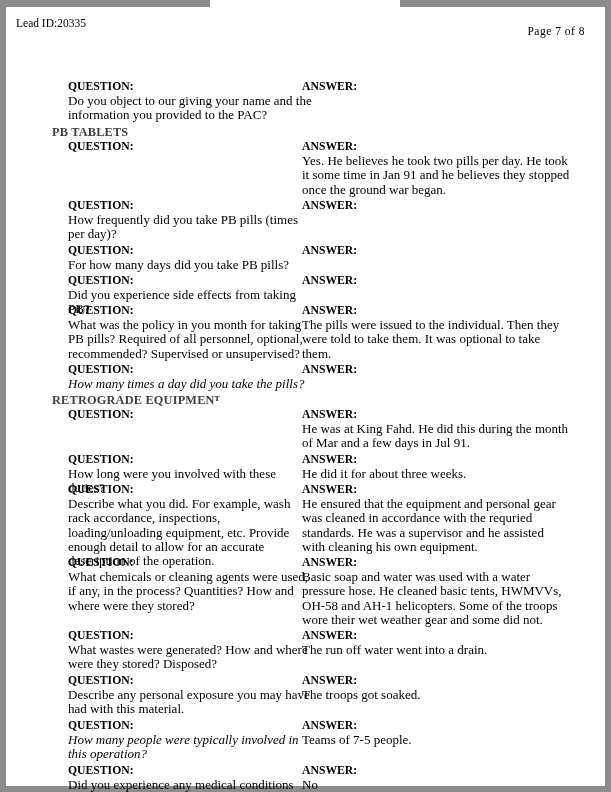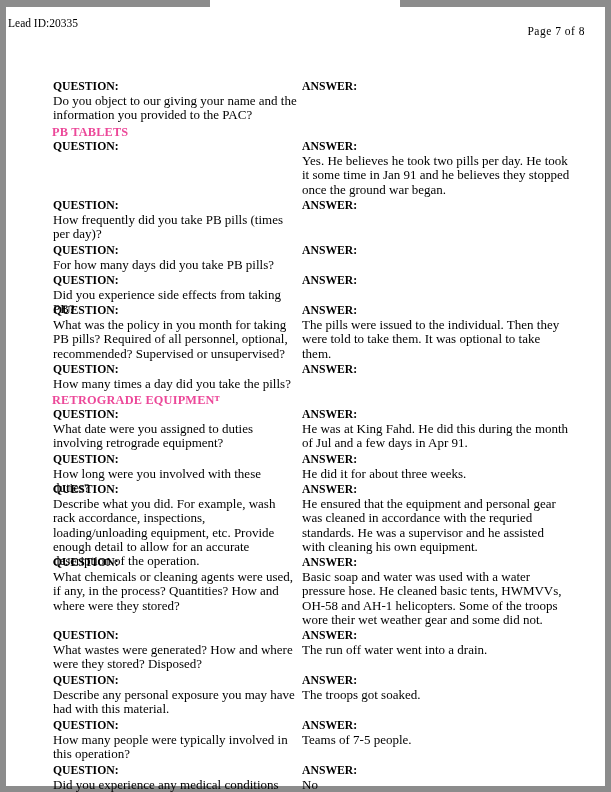--- a/index.html
+++ b/index.html
@@ -69,21 +69,21 @@
   .header {
     position: absolute;
     top: 17px;
     left: 8px;
     width: 583px;
     font-size: 11.5px;
     color: #000;
   }
   .header .lead {
     position: absolute;
-    left: 0;
+    left: 8px;
     top: 0;
     white-space: nowrap;
   }
   .header .pageno {
     position: absolute;
     right: 6px;
     top: 8px;
     white-space: nowrap;
     letter-spacing: 0.5px;
   }
@@ -92,21 +92,21 @@
     top: 80px;
     left: 52px;
     width: 520px;
   }
   .row {
     position: relative;
     width: 520px;
   }
   .col-q {
     position: absolute;
-    left: 1px;
+    left: 16px;
     top: 0;
     width: 246px;
   }
   .col-a {
     position: absolute;
     left: 250px;
     top: 0;
     width: 268px;
   }
   .lbl {
@@ -115,26 +115,27 @@
     line-height: 14.2px;
     color: #000;
   }
   .txt {
     font-size: 13px;
     line-height: 14.2px;
     color: #000;
     text-align: left;
   }
   .ital {
+    font-style: italic;
   }
   .section-head {
     font-size: 12.3px;
     font-weight: bold;
     line-height: 15px;
-    color: #ec4899;
+    color: #404040;
     letter-spacing: 0.2px;
   }
 </style>
 </head>
 <body>
 
 <div class="page">
   <div class="top-bar"></div>
   <div class="top-bar-white"></div>
   <div class="left-edge"></div>
@@ -210,25 +211,24 @@
           <div class="txt ital">How many times  a day did you take the pills?</div>
         </div>
         <div class="col-a">
           <div class="lbl">ANSWER:</div>
         </div>
       </div>
       <div class="section-head">RETROGRADE EQUIPMENᵀ</div>
       <div class="row" style="height: 45px;">
         <div class="col-q">
           <div class="lbl">QUESTION:</div>
-          <div class="txt">What date were you assigned to duties involving retrograde equipment?</div>
-        </div>
-        <div class="col-a">
-          <div class="lbl">ANSWER:</div>
-          <div class="txt">He was at King Fahd.  He did this during the month of Jul and a few days in Apr 91.</div>
+        </div>
+        <div class="col-a">
+          <div class="lbl">ANSWER:</div>
+          <div class="txt">He was at King Fahd.  He did this during the month of Mar and a few days in Jul 91.</div>
         </div>
       </div>
       <div class="row" style="height: 30px;">
         <div class="col-q">
           <div class="lbl">QUESTION:</div>
           <div class="txt">How long were you involved with these duties?</div>
         </div>
         <div class="col-a">
           <div class="lbl">ANSWER:</div>
           <div class="txt">He did it for about three weeks.</div>

